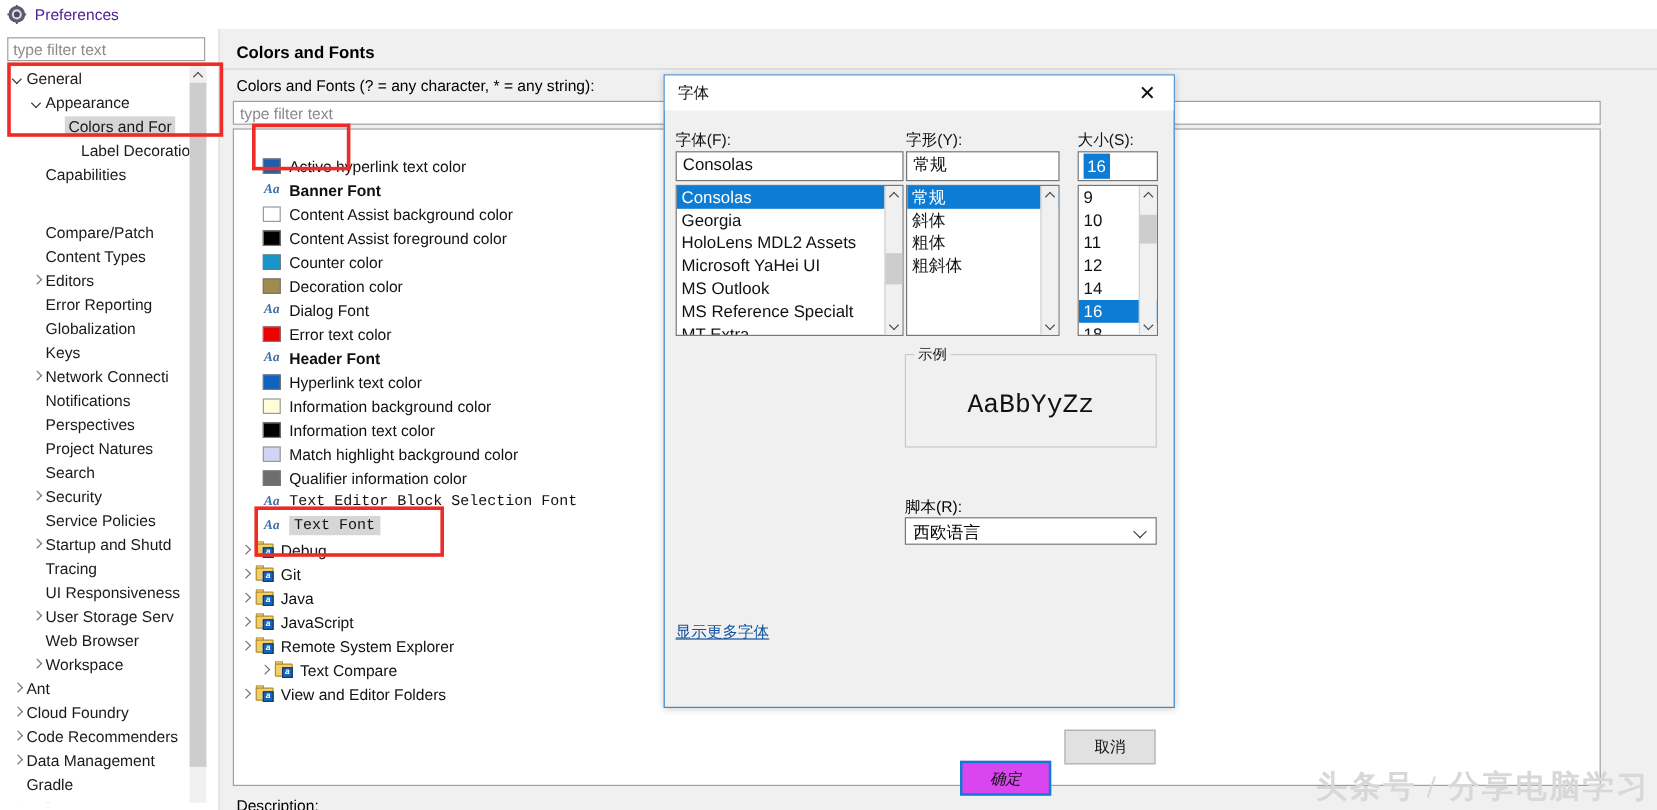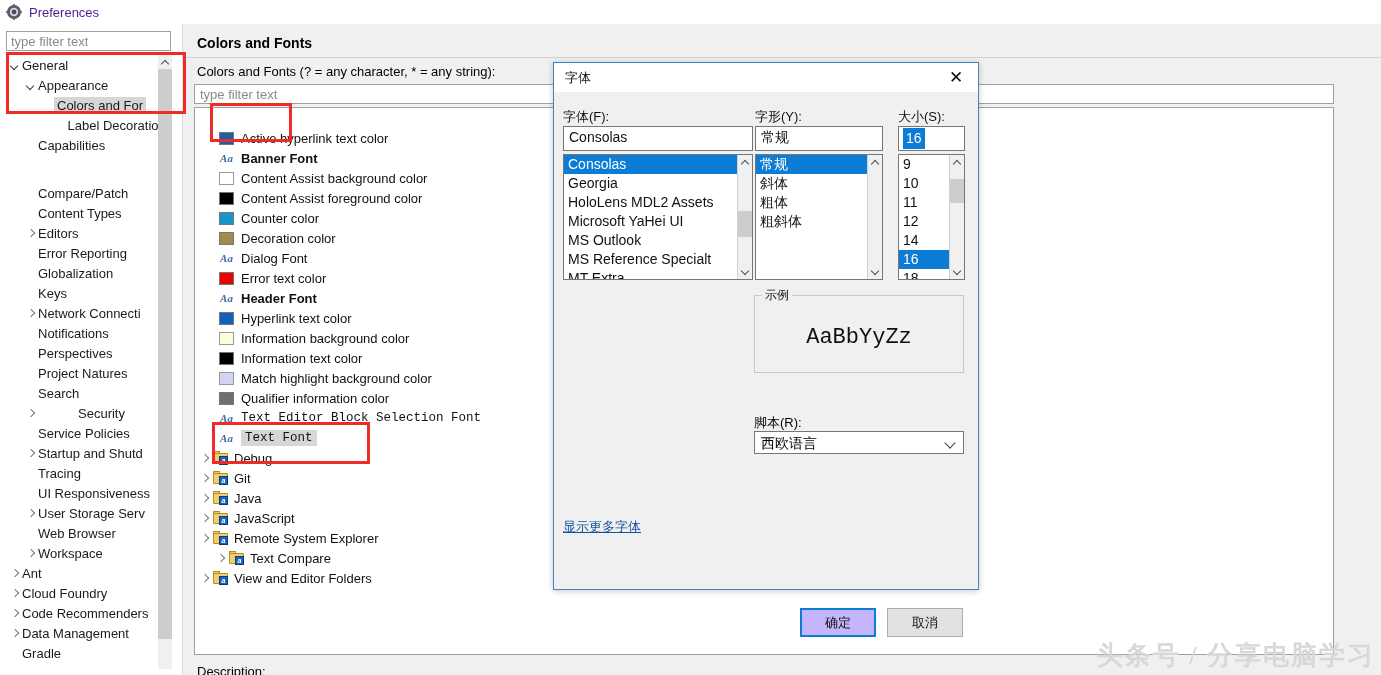--- a/index.html
+++ b/index.html
@@ -222,21 +222,21 @@
   }
   #morefonts{
     position:absolute; left:9px; top:455px; font-size:13px; color:#13519e;
     text-decoration:underline;
   }
   .dbtn{
     position:absolute; height:29px; width:76px;
     display:flex;align-items:center;justify-content:center;
     font-size:13px; background:#e1e1e1; border:1px solid #adadad; color:#111;
   }
-  #btn-ok{ left:246px; top:545px; border:2px solid #0c7cd5; background:#c4b5fd; }
+  #btn-ok{ left:246px; top:571px; border:2px solid #0c7cd5; background:#d946ef;font-style:italic; }
   #btn-cancel{ left:333px; top:545px; }
 
   #watermark{
     position:absolute; right:6px; bottom:2px;
     font-size:26px; color:#d8d8d8; font-weight:bold;
     font-family:"Liberation Serif","DejaVu Serif",serif;
     letter-spacing:2px; white-space:nowrap;
   }
 </style>
 </head>
@@ -317,21 +317,21 @@
         <span class="tlabel">Perspectives</span>
       </div>
       <div class="trow" style="padding-left: 20px;">
         <span class="arrow"></span>
         <span class="tlabel">Project Natures</span>
       </div>
       <div class="trow" style="padding-left: 20px;">
         <span class="arrow"></span>
         <span class="tlabel">Search</span>
       </div>
-      <div class="trow" style="padding-left: 20px; gap: 40px;">
+      <div class="trow" style="padding-left: 20px;">
         <span class="arrow right"></span>
         <span class="tlabel">Security</span>
       </div>
       <div class="trow" style="padding-left: 20px;">
         <span class="arrow"></span>
         <span class="tlabel">Service Policies</span>
       </div>
       <div class="trow" style="padding-left: 20px;">
         <span class="arrow right"></span>
         <span class="tlabel">Startup and Shutd</span>

